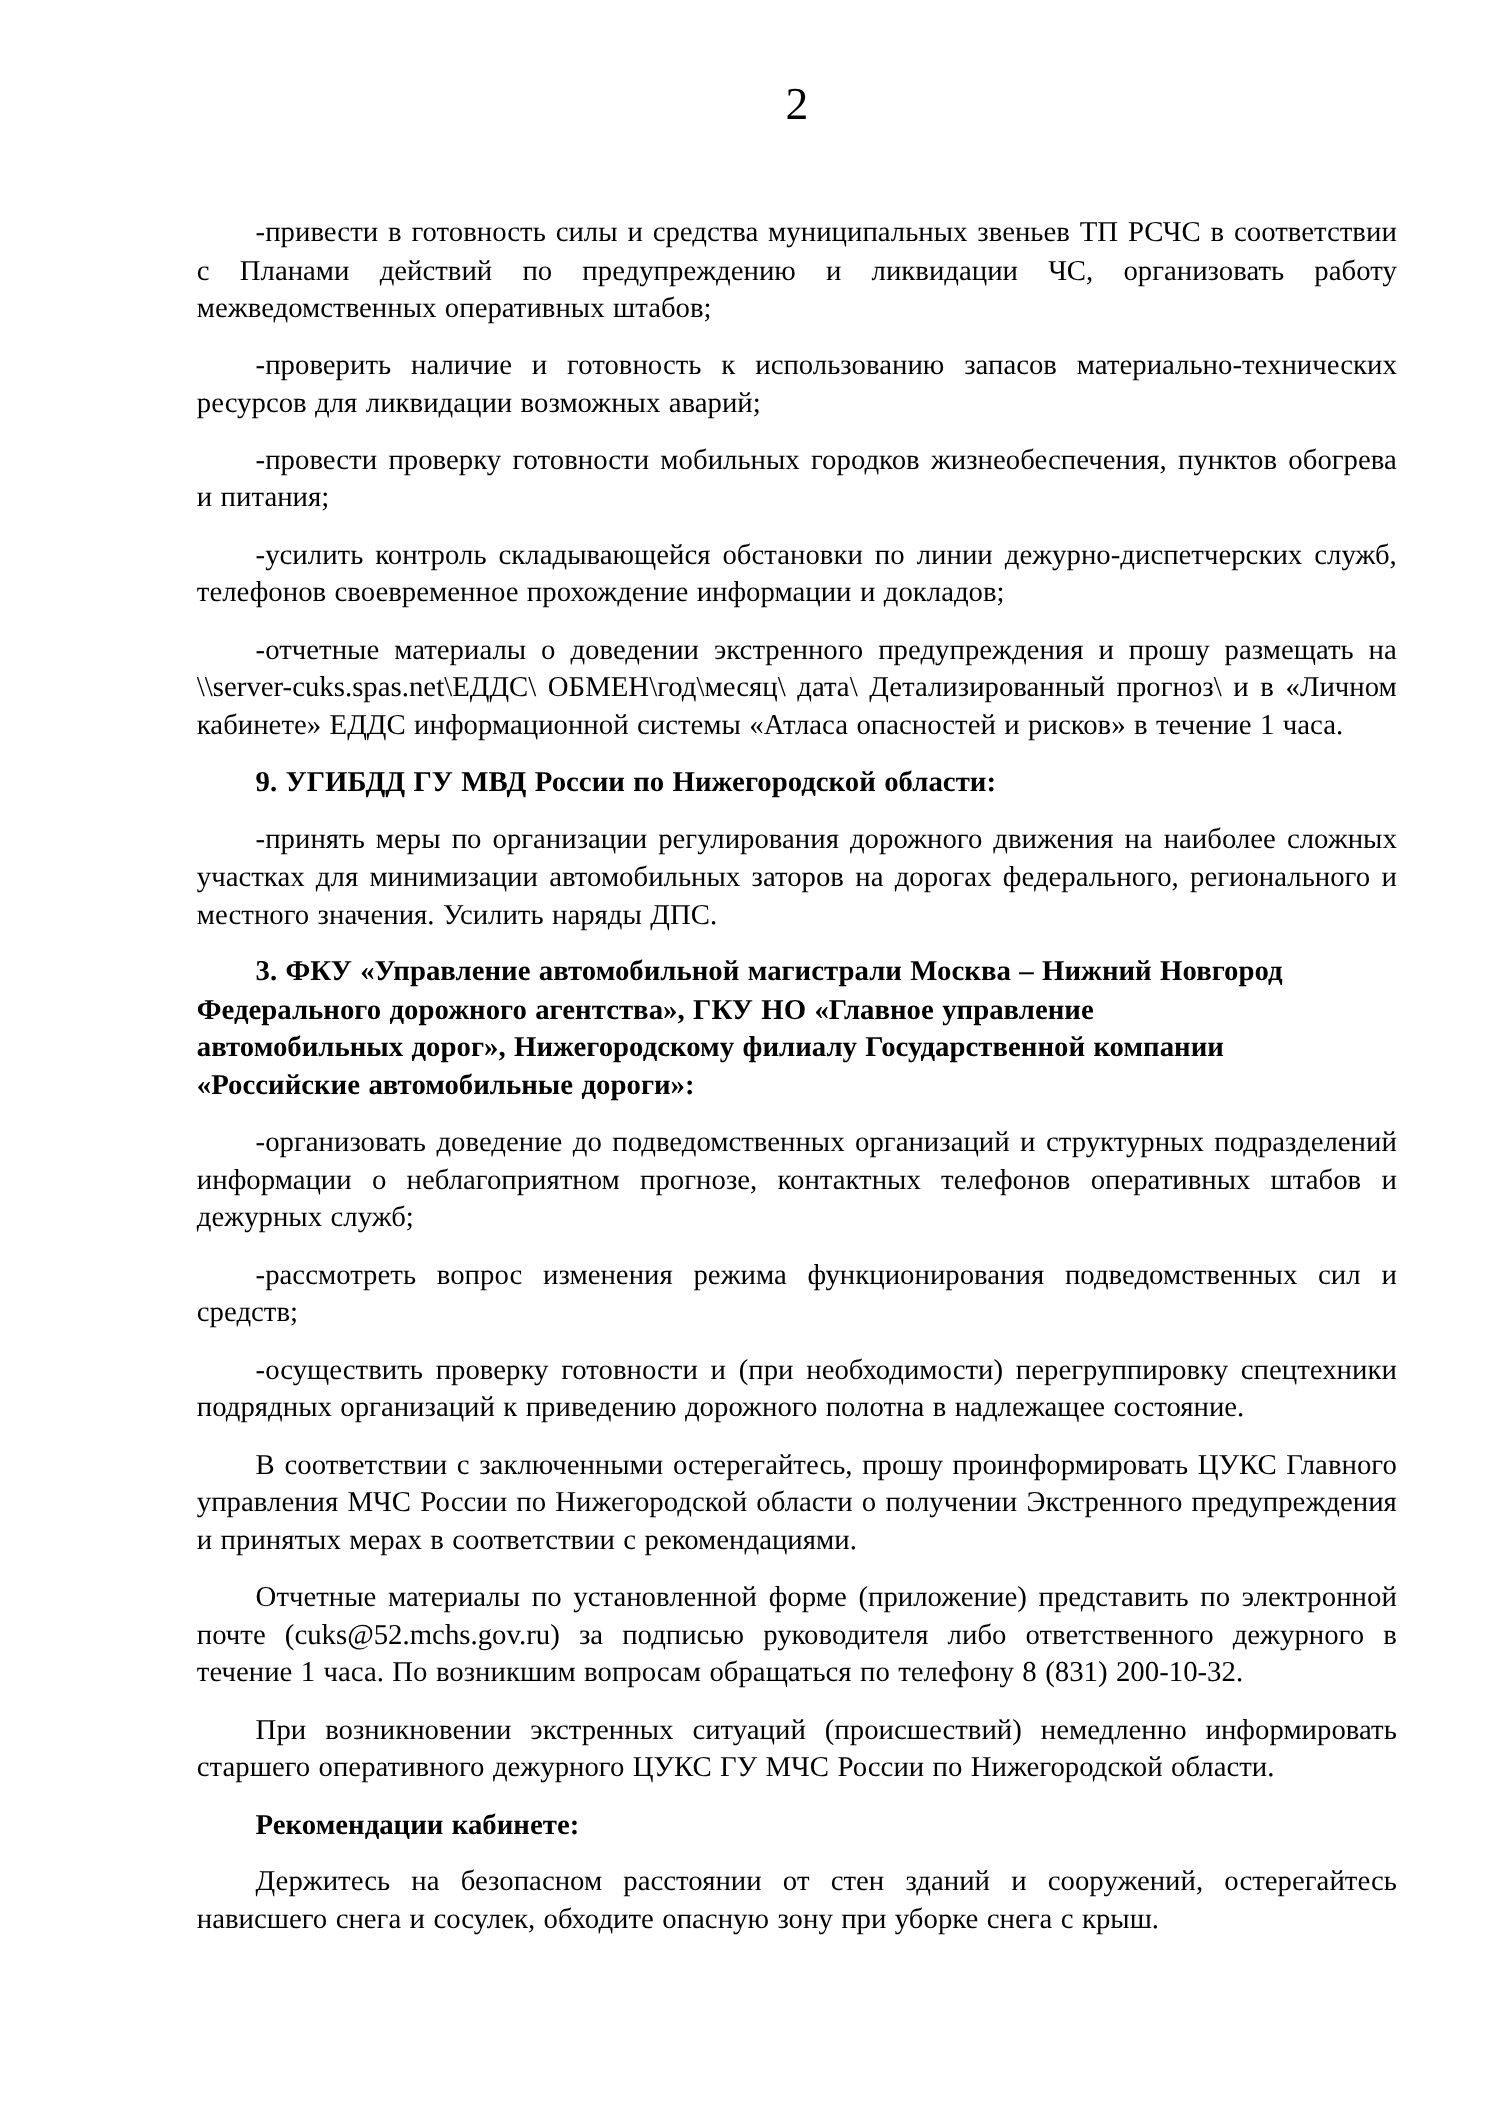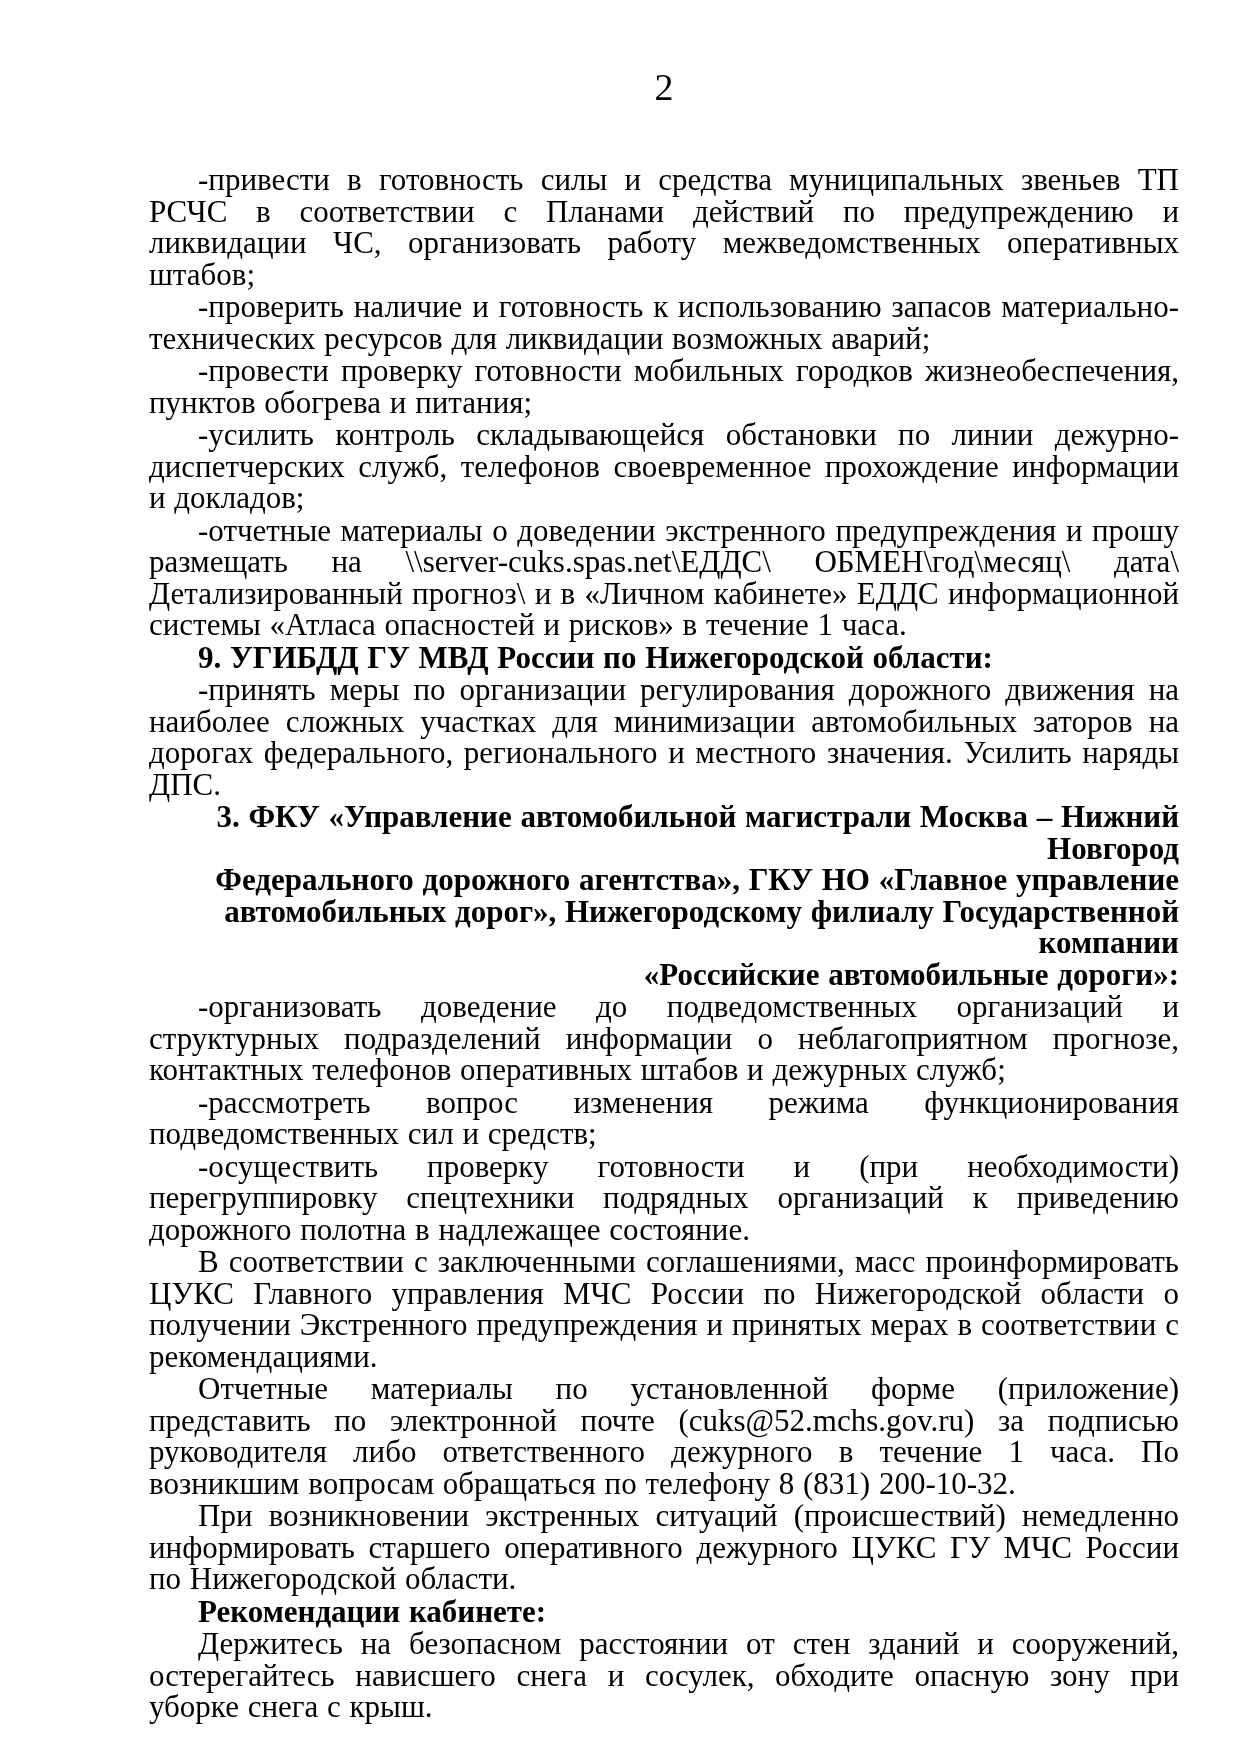--- a/index.html
+++ b/index.html
@@ -25,33 +25,33 @@
     font-size: 38px;
     line-height: 38px;
   }
   .content {
     position: absolute;
     left: 148px;
     top: 163px;
     width: 1032px;
   }
   .content p {
-    margin: 1px;
-    font-size: 31px;
+    margin: 16px;
+    font-size: 24px;
     line-height: 31.5px;
     text-align: justify;
     text-indent: 49px;
     word-spacing: 1px;
   }
   .content p.bold {
     font-weight: bold;
   }
   .content p.heading-left {
     font-weight: bold;
-    text-align: right;
+    text-align: left;
     white-space: pre-line;
   }
 </style>
 </head>
 <body>
 
 <div class="page">
 
   <div class="page-number">2</div>
 
@@ -63,20 +63,20 @@
     <p>-отчетные материалы о доведении экстренного предупреждения и прошу размещать на \\server-cuks.spas.net\ЕДДС\ ОБМЕН\год\месяц\ дата\ Детализированный прогноз\ и в «Личном кабинете» ЕДДС информационной системы «Атласа опасностей и рисков» в течение 1 часа.</p>
     <p class="bold">9. УГИБДД ГУ МВД России по Нижегородской области:</p>
     <p>-принять меры по организации регулирования дорожного движения на наиболее сложных участках для минимизации автомобильных заторов на дорогах федерального, регионального и местного значения. Усилить наряды ДПС.</p>
     <p class="heading-left">3. ФКУ «Управление автомобильной магистрали Москва – Нижний Новгород
 Федерального дорожного агентства», ГКУ НО «Главное управление
 автомобильных дорог», Нижегородскому филиалу Государственной компании
 «Российские автомобильные дороги»:</p>
     <p>-организовать доведение до подведомственных организаций и структурных подразделений информации о неблагоприятном прогнозе, контактных телефонов оперативных штабов и дежурных служб;</p>
     <p>-рассмотреть вопрос изменения режима функционирования подведомственных сил и средств;</p>
     <p>-осуществить проверку готовности и (при необходимости) перегруппировку спецтехники подрядных организаций к приведению дорожного полотна в надлежащее состояние.</p>
-    <p>В соответствии с заключенными соглашениями, масс проинформировать ЦУКС Главного управления МЧС России по Нижегородской области о получении Экстренного предупреждения и принятых мерах в соответствии с рекомендациями.</p>
+    <p>В соответствии с заключенными остерегайтесь, прошу проинформировать ЦУКС Главного управления МЧС России по Нижегородской области о получении Экстренного предупреждения и принятых мерах в соответствии с рекомендациями.</p>
     <p>Отчетные материалы по установленной форме (приложение) представить по электронной почте (cuks@52.mchs.gov.ru) за подписью руководителя либо ответственного дежурного в течение 1 часа. По возникшим вопросам обращаться по телефону 8 (831) 200-10-32.</p>
     <p>При возникновении экстренных ситуаций (происшествий) немедленно информировать старшего оперативного дежурного ЦУКС ГУ МЧС России по Нижегородской области.</p>
     <p class="bold">Рекомендации кабинете:</p>
     <p>Держитесь на безопасном расстоянии от стен зданий и сооружений, остерегайтесь нависшего снега и сосулек, обходите опасную зону при уборке снега с крыш.</p>
   </div>
 
 </div>
 
 </body></html>

